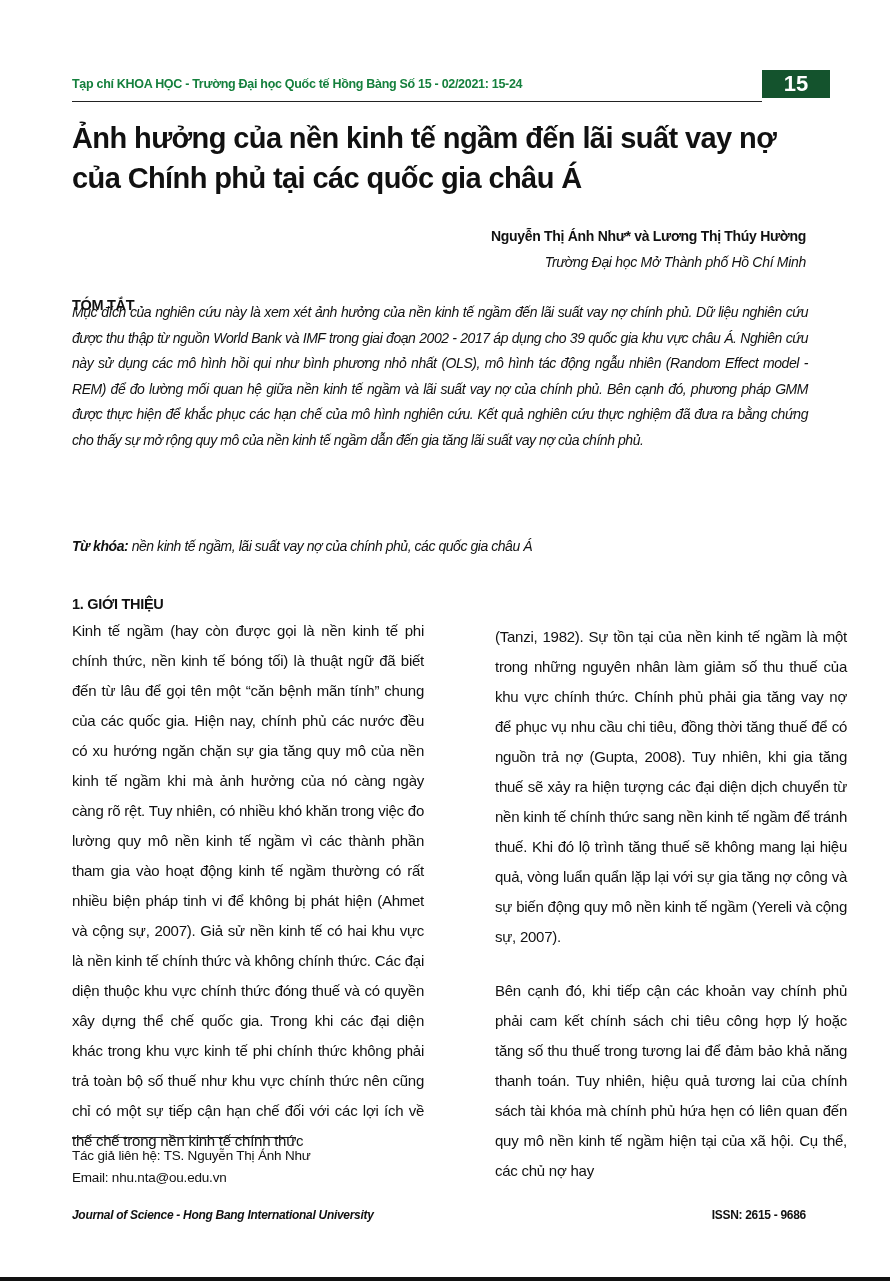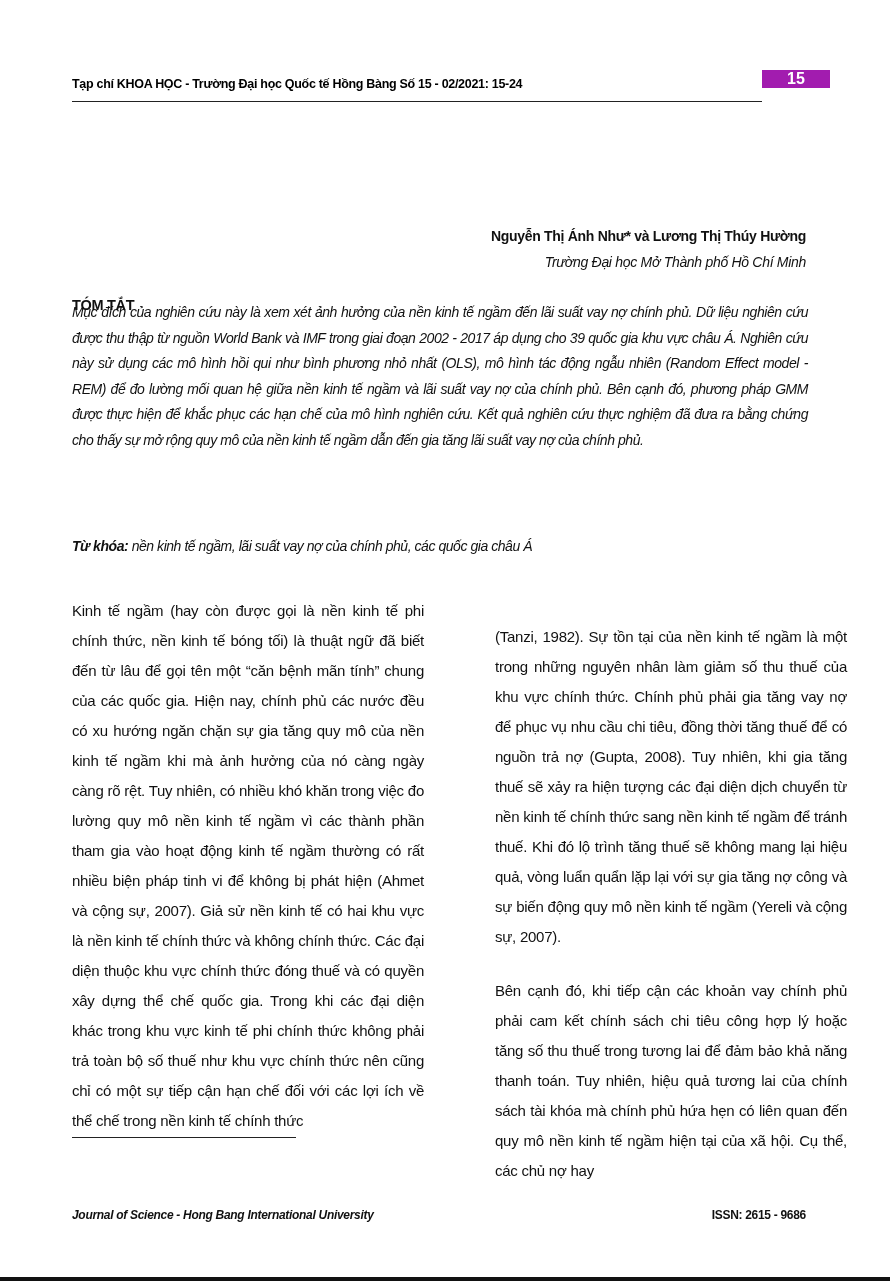--- a/index.html
+++ b/index.html
@@ -5,25 +5,25 @@
     html, body { margin: 0; padding: 0; background: #ffffff; }
     body {
       width: 890px; height: 1281px; position: relative; overflow: hidden;
       font-family: "Liberation Sans", "DejaVu Sans", sans-serif; color: #111;
     }
     .header {
       position: absolute; left: 72px; top: 70px; width: 760px; height: 30px;
     }
     .header-text {
       position: absolute; left: 0; top: 7px; font-size: 12.5px; font-weight: bold;
-      letter-spacing: -0.3px; color: #000000;
+      letter-spacing: -0.3px; color: #15803d;
     }
     .page-num {
-      position: absolute; left: 762px; top: 70px; width: 68px; height: 18px;
-      background: #a21caf; color: #fff; font-weight: bold; font-size: 16px;
+      position: absolute; left: 762px; top: 70px; width: 68px; height: 28px;
+      background: #14532d; color: #fff; font-weight: bold; font-size: 22px;
       display: flex; align-items: center; justify-content: center;
     }
     .header-rule {
       position: absolute; left: 72px; top: 101px; width: 690px; height: 1px; background: #222;
     }
     .title {
       position: absolute; left: 72px; top: 118px; width: 760px;
       font-size: 29px; font-weight: bold; line-height: 40px; letter-spacing: -0.6px; color: #111;
     }
     .authors {
@@ -79,40 +79,45 @@
 </head>
 <body>
 
 <div class="header">
   <span class="header-text">Tạp chí KHOA HỌC - Trường Đại học Quốc tế Hồng Bàng Số 15 - 02/2021: 15-24</span>
 </div>
 <div class="page-num">15</div>
 <div class="header-rule"></div>
 
 <div class="title">
+  <div>Ảnh hưởng của nền kinh tế ngầm đến lãi suất vay nợ</div>
+  <div>của Chính phủ tại các quốc gia châu Á</div>
 </div>
 
 <div class="authors">Nguyễn Thị Ánh Như* và Lương Thị Thúy Hường</div>
 <div class="affil">Trường Đại học Mở Thành phố Hồ Chí Minh</div>
 
 <div class="abs-head">TÓM TẮT</div>
 <p class="abstract" style="margin:0">Mục đích của nghiên cứu này là xem xét ảnh hưởng của nền kinh tế ngầm đến lãi suất vay nợ chính phủ. Dữ liệu nghiên cứu được thu thập từ nguồn World Bank và IMF trong giai đoạn 2002 - 2017 áp dụng cho 39 quốc gia khu vực châu Á. Nghiên cứu này sử dụng các mô hình hồi qui như bình phương nhỏ nhất (OLS), mô hình tác động ngẫu nhiên (Random Effect model - REM) để đo lường mối quan hệ giữa nền kinh tế ngầm và lãi suất vay nợ của chính phủ. Bên cạnh đó, phương pháp GMM được thực hiện để khắc phục các hạn chế của mô hình nghiên cứu. Kết quả nghiên cứu thực nghiệm đã đưa ra bằng chứng cho thấy sự mở rộng quy mô của nền kinh tế ngầm dẫn đến gia tăng lãi suất vay nợ của chính phủ.</p>
 
 <div class="keywords">
   <b>Từ khóa:</b><span> nền kinh tế ngầm, lãi suất vay nợ của chính phủ, các quốc gia châu Á</span>
 </div>
 
 <div class="col-left">
+  <div class="sec-head">1. GIỚI THIỆU</div>
   <p class="body-text">Kinh tế ngầm (hay còn được gọi là nền kinh tế phi chính thức, nền kinh tế bóng tối) là thuật ngữ đã biết đến từ lâu để gọi tên một “căn bệnh mãn tính” chung của các quốc gia. Hiện nay, chính phủ các nước đều có xu hướng ngăn chặn sự gia tăng quy mô của nền kinh tế ngầm khi mà ảnh hưởng của nó càng ngày càng rõ rệt. Tuy nhiên, có nhiều khó khăn trong việc đo lường quy mô nền kinh tế ngầm vì các thành phần tham gia vào hoạt động kinh tế ngầm thường có rất nhiều biện pháp tinh vi để không bị phát hiện (Ahmet và cộng sự, 2007). Giả sử nền kinh tế có hai khu vực là nền kinh tế chính thức và không chính thức. Các đại diện thuộc khu vực chính thức đóng thuế và có quyền xây dựng thể chế quốc gia. Trong khi các đại diện khác trong khu vực kinh tế phi chính thức không phải trả toàn bộ số thuế như khu vực chính thức nên cũng chỉ có một sự tiếp cận hạn chế đối với các lợi ích về thể chế trong nền kinh tế chính thức</p>
 </div>
 
 <div class="col-right">
   <p class="body-text">(Tanzi, 1982). Sự tồn tại của nền kinh tế ngầm là một trong những nguyên nhân làm giảm số thu thuế của khu vực chính thức. Chính phủ phải gia tăng vay nợ để phục vụ nhu cầu chi tiêu, đồng thời tăng thuế để có nguồn trả nợ (Gupta, 2008). Tuy nhiên, khi gia tăng thuế sẽ xảy ra hiện tượng các đại diện dịch chuyển từ nền kinh tế chính thức sang nền kinh tế ngầm để tránh thuế. Khi đó lộ trình tăng thuế sẽ không mang lại hiệu quả, vòng luẩn quẩn lặp lại với sự gia tăng nợ công và sự biến động quy mô nền kinh tế ngầm (Yereli và cộng sự, 2007).</p>
   <p class="body-text">Bên cạnh đó, khi tiếp cận các khoản vay chính phủ phải cam kết chính sách chi tiêu công hợp lý hoặc tăng số thu thuế trong tương lai để đảm bảo khả năng thanh toán. Tuy nhiên, hiệu quả tương lai của chính sách tài khóa mà chính phủ hứa hẹn có liên quan đến quy mô nền kinh tế ngầm hiện tại của xã hội. Cụ thể, các chủ nợ hay</p>
 </div>
 
 <div class="foot-rule"></div>
 <div class="foot-contact">
+  <div>Tác giả liên hệ: TS. Nguyễn Thị Ánh Như</div>
+  <div>Email: nhu.nta@ou.edu.vn</div>
 </div>
 
 <div class="footer-left">Journal of Science - Hong Bang International University</div>
 <div class="footer-right">ISSN: 2615 - 9686</div>
 <div class="bottom-edge"></div>
 
 </body></html>

